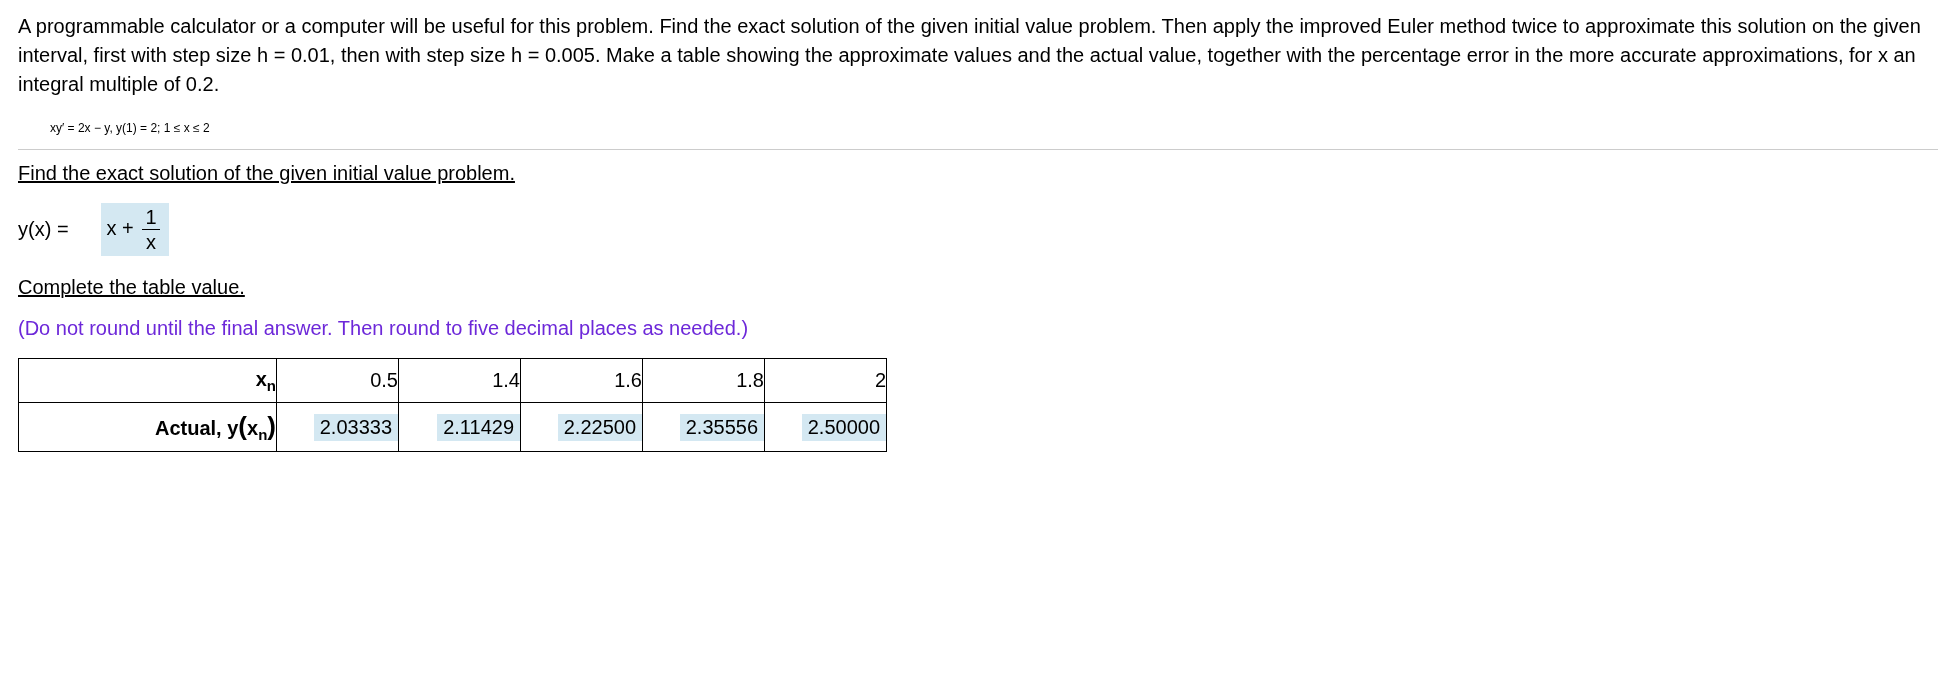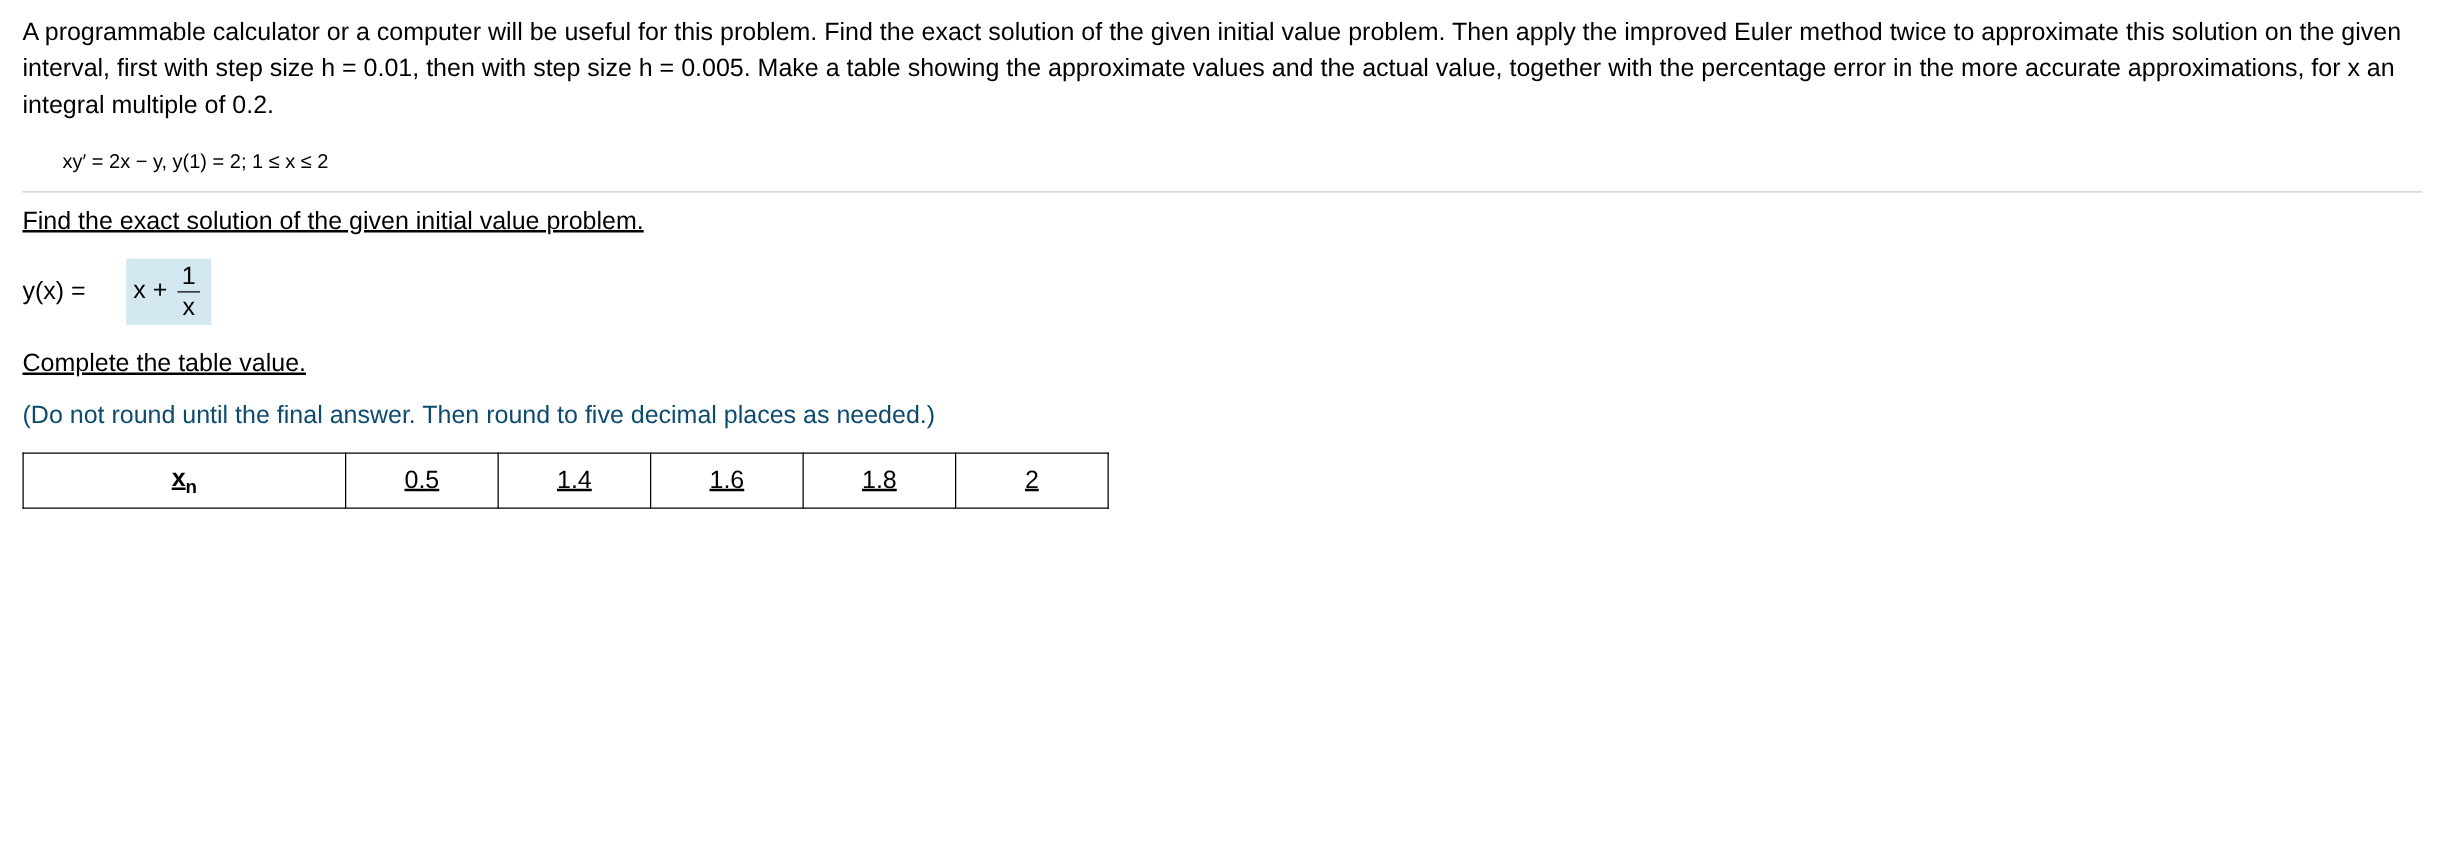--- a/index.html
+++ b/index.html
@@ -15,21 +15,21 @@
       padding: 12px 18px;
       width: 1956px;
     }
     .problem-text {
       line-height: 1.45;
       margin-bottom: 22px;
     }
     .equation-line {
       margin-left: 32px;
       margin-bottom: 14px;
-      font-size: 16px;
+      font-size: 12px;
     }
     hr {
       border: none;
       border-top: 1px solid #ccc;
       margin: 8px 0 12px 0;
     }
     .section-text {
       margin-bottom: 18px;
       text-decoration: underline;
     }
@@ -53,34 +53,33 @@
       margin: 0 2px;
     }
     .fraction .num {
       padding: 0 4px 2px 4px;
     }
     .fraction .den {
       border-top: 1.5px solid #000;
       padding: 2px 4px 0 4px;
     }
     .instruct {
-      color: #0c4a6e;
+      color: #6d28d9;
       margin-bottom: 18px;
     }
     table {
       border-collapse: collapse;
       margin-top: 4px;
     }
     td {
       border: 1.5px solid #000;
       padding: 8px 0;
-      text-align: center;
+      text-align: right;
       vertical-align: middle;
       height: 44px;
-      text-decoration: underline;
     }
     td.labelcell {
       width: 258px;
       font-weight: bold;
     }
     td.valcell {
       width: 122px;
     }
     .answer-box {
       width: 22px;
@@ -130,14 +129,24 @@
       <tr>
     <td class="labelcell">
       <span>x</span><span class="sub">n</span>
     </td>
     <td class="valcell">0.5</td>
     <td class="valcell">1.4</td>
     <td class="valcell">1.6</td>
     <td class="valcell">1.8</td>
     <td class="valcell">2</td>
   </tr>
+  <tr>
+    <td class="labelcell">
+      <span>Actual, y</span><span style="font-size:1.3em;">(</span><span>x</span><span class="sub">n</span><span style="font-size:1.3em;">)</span>
+    </td>
+    <td class="valcell"><span class="hl-val">2.03333</span></td>
+    <td class="valcell"><span class="hl-val">2.11429</span></td>
+    <td class="valcell"><span class="hl-val">2.22500</span></td>
+    <td class="valcell"><span class="hl-val">2.35556</span></td>
+    <td class="valcell"><span class="hl-val">2.50000</span></td>
+  </tr>
 </tbody>
   </table>
 
 </body></html>

